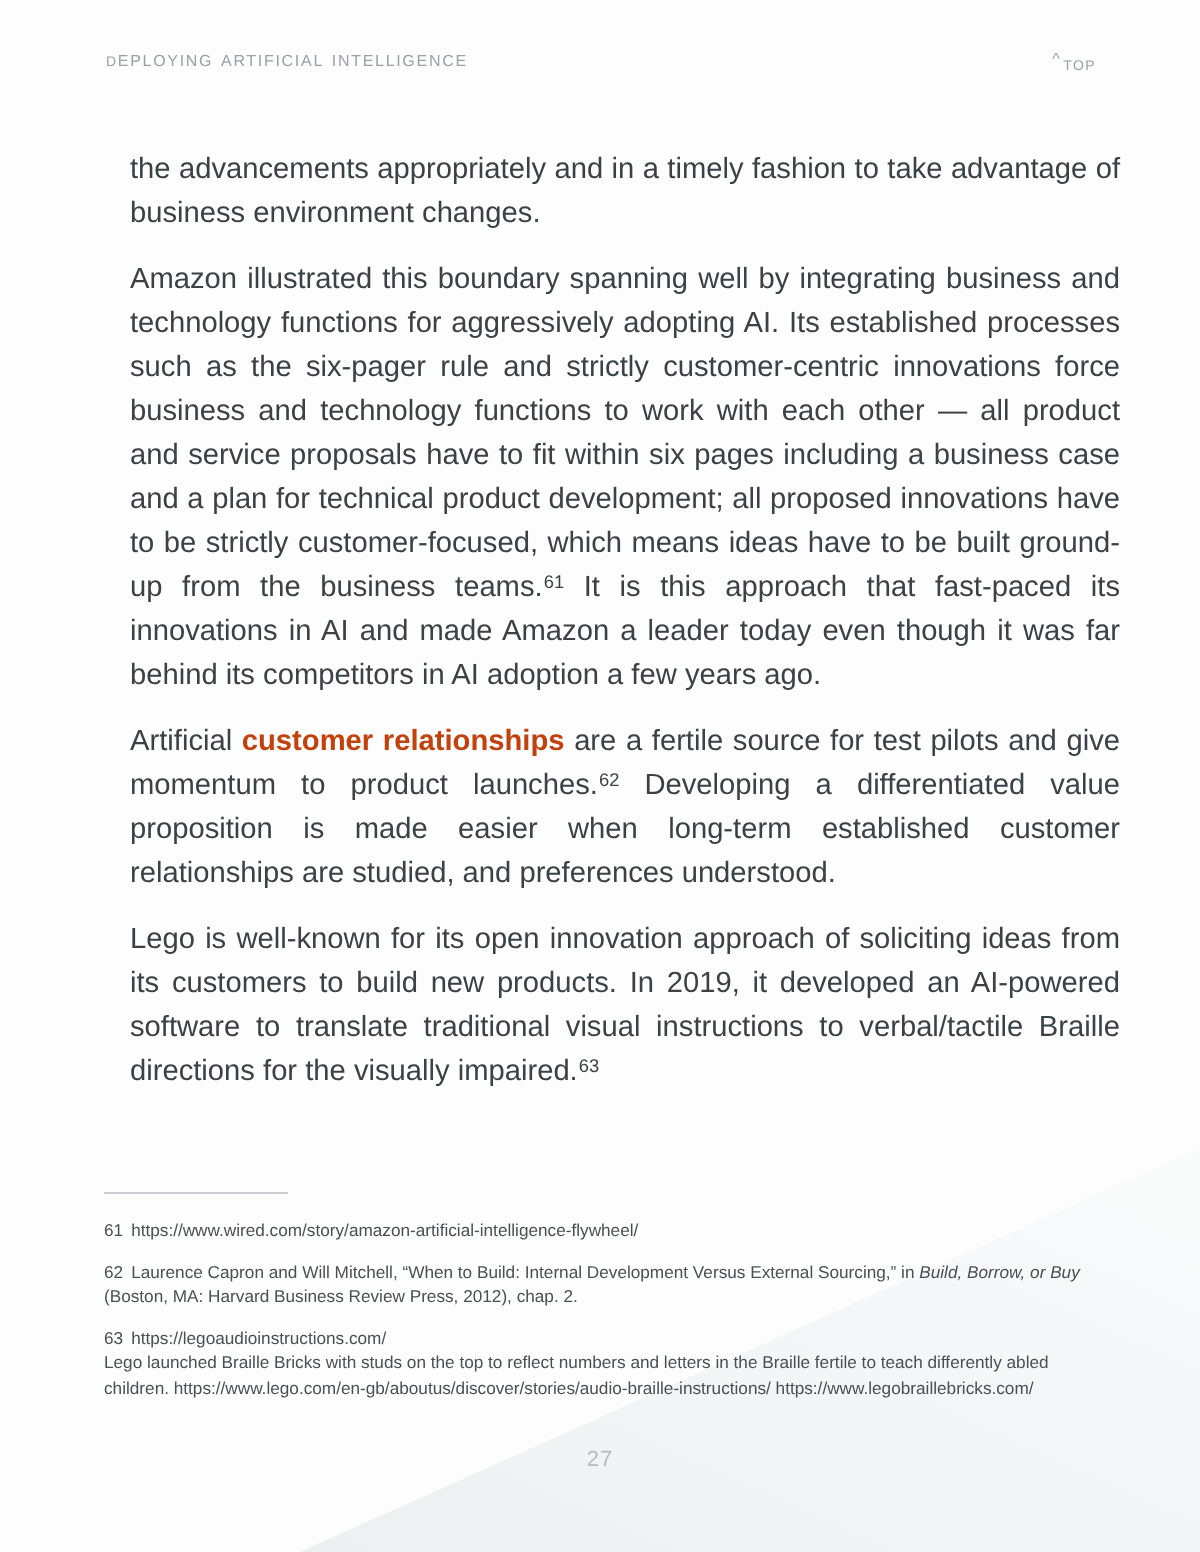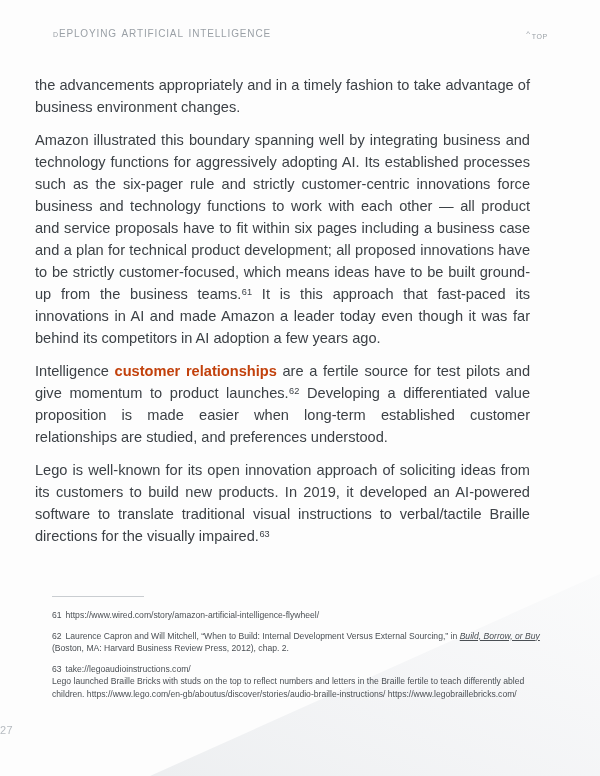--- a/index.html
+++ b/index.html
@@ -45,21 +45,21 @@
     top: 24px;
     left: 53px;
     width: 495px;
     height: 18px;
     display: flex;
     align-items: baseline;
     justify-content: space-between;
   }
 
   .running-head-title {
-    font-size: 14px;
+    font-size: 11px;
     letter-spacing: 0.85px;
     color: #9aa0a6;
     font-variant: small-caps;
     text-transform: lowercase;
     white-space: nowrap;
   }
   .running-head-title::first-letter { font-size: 9.4px; }
 
   .top-link {
     font-size: 9.4px;
@@ -79,21 +79,21 @@
     font-size: 8px;
     line-height: 1;
     color: #9aa0a6;
     transform: translateY(-1px);
   }
 
   
   .body-col {
     position: absolute;
     top: 74px;
-    left: 35px;
+    left: 65px;
     width: 495px;
   }
 
   p.para {
     margin: 0 0 11px 0;
     font-size: 14.6px;
     line-height: 22px;
     text-align: justify;
     text-justify: inter-word;
     color: #3c4146;
@@ -132,28 +132,29 @@
     color: #4a4f54;
     margin: 0 0 8px 0;
     text-align: left;
   }
   .fn-item:last-child { margin-bottom: 0; }
 
   .fn-num {
     margin-right: 4px;
   }
 
-  .fn-item i { font-style: italic; text-decoration: underline; }
+  .fn-item i { font-style: italic; }
 
   
   .folio {
     position: absolute;
     left: 0;
     top: 724px;
     width: 600px;
+    text-align: center;
     font-size: 11px;
     color: #b6bbc0;
     letter-spacing: 0.5px;
   }
 </style>
 </head>
 <body>
 
 <svg class="corner-wash" viewBox="0 0 600 776" preserveAspectRatio="none" aria-hidden="true">
   <defs>
@@ -172,28 +173,28 @@
     <span class="running-head-title">Deploying Artificial Intelligence</span>
     <span class="top-link">
       <span class="caret-up">^</span>
       <span>Top</span>
     </span>
   </div>
 
   <div class="body-col" id="body-col">
       <p class="para"><span>the advancements appropriately and in a timely fashion to take advantage of business environment changes.</span></p>
       <p class="para"><span>Amazon illustrated this boundary spanning well by integrating business and technology functions for aggressively adopting AI. Its established processes such as the six-pager rule and strictly customer-centric innovations force business and technology functions to work with each other — all product and service proposals have to fit within six pages including a business case and a plan for technical product development; all proposed innovations have to be strictly customer-focused, which means ideas have to be built ground-up from the business teams.</span><sup class="fn">61</sup><span> It is this approach that fast-paced its innovations in AI and made Amazon a leader today even though it was far behind its competitors in AI adoption a few years ago.</span></p>
-      <p class="para"><span>Intelligence </span><b class="strong">customer relationships</b><span> are a fertile source for test pilots and give momentum to product launches.</span><sup class="fn">62</sup><span> Developing a differentiated value proposition is made easier when long-term established customer relationships are studied, and preferences understood.</span></p>
+      <p class="para"><span>Artificial </span><b class="strong">customer relationships</b><span> are a fertile source for test pilots and give momentum to product launches.</span><sup class="fn">62</sup><span> Developing a differentiated value proposition is made easier when long-term established customer relationships are studied, and preferences understood.</span></p>
       <p class="para"><span>Lego is well-known for its open innovation approach of soliciting ideas from its customers to build new products. In 2019, it developed an AI-powered software to translate traditional visual instructions to verbal/tactile Braille directions for the visually impaired.</span><sup class="fn">63</sup></p>
     </div>
 
   <div class="footnotes">
     <hr class="fn-rule">
     <div id="fn-list">
         <div class="fn-item"><span class="fn-num">61</span><span>https://www.wired.com/story/amazon-artificial-intelligence-flywheel/</span></div>
         <div class="fn-item"><span class="fn-num">62</span><span>Laurence Capron and Will Mitchell, “When to Build: Internal Development Versus External Sourcing,” in </span><i>Build, Borrow, or Buy</i><span> (Boston, MA: Harvard Business Review Press, 2012), chap. 2.</span></div>
-        <div class="fn-item"><span class="fn-num">63</span><span>take://legoaudioinstructions.com/</span><br><span>Lego launched Braille Bricks with studs on the top to reflect numbers and letters in the Braille fertile to teach differently abled children. https://www.lego.com/en-gb/aboutus/discover/stories/audio-braille-instructions/ https://www.legobraillebricks.com/</span></div>
+        <div class="fn-item"><span class="fn-num">63</span><span>https://legoaudioinstructions.com/</span><br><span>Lego launched Braille Bricks with studs on the top to reflect numbers and letters in the Braille fertile to teach differently abled children. https://www.lego.com/en-gb/aboutus/discover/stories/audio-braille-instructions/ https://www.legobraillebricks.com/</span></div>
       </div>
   </div>
 
   <div class="folio">27</div>
 
 </div>
 
 </body></html>

